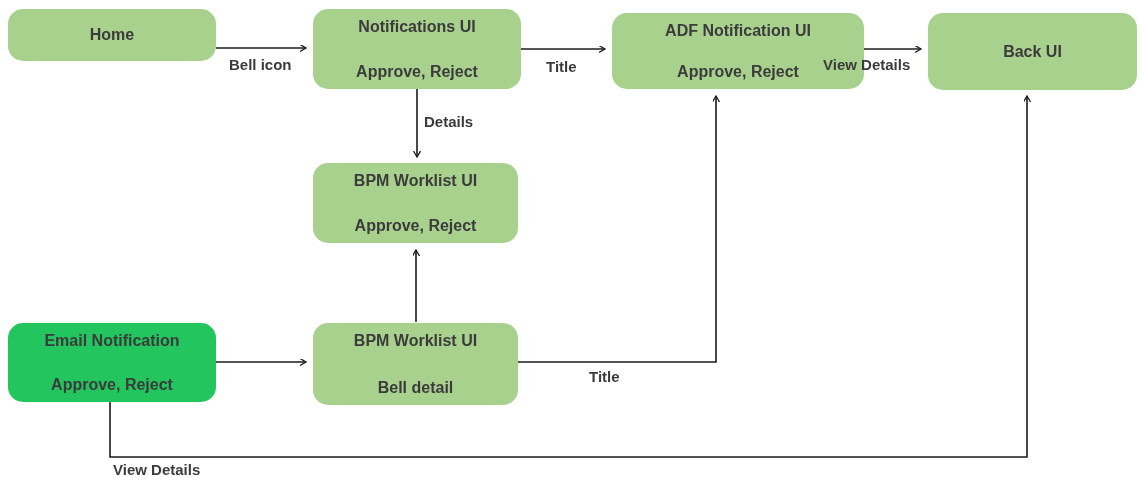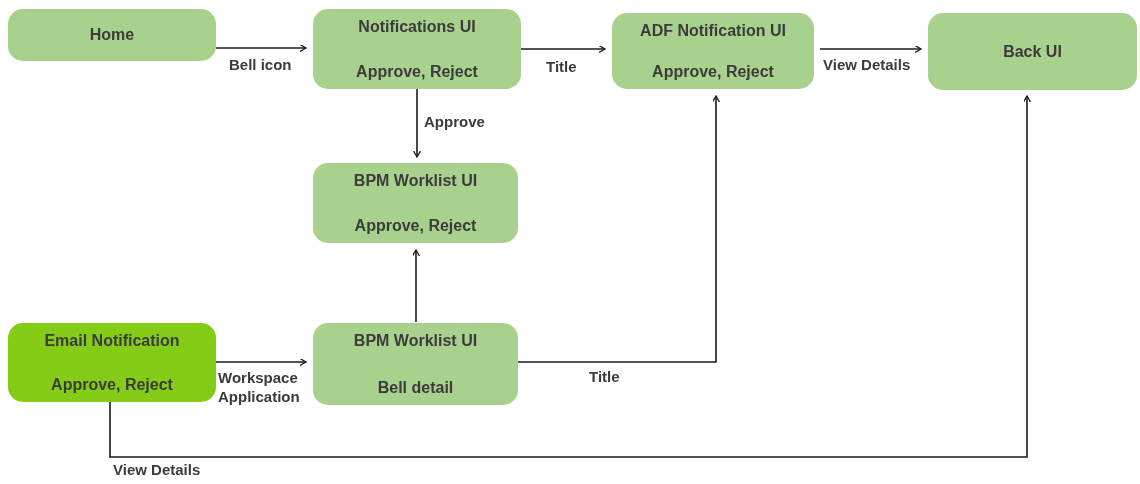--- a/index.html
+++ b/index.html
@@ -30,21 +30,21 @@
     align-items: center;
     color: #3b3b3b;
     font-weight: bold;
     font-size: 16px;
     text-align: center;
     padding: 9px 6px 8px 6px;
   }
   .node.single { justify-content: center; }
   .node.two    { justify-content: space-between; }
   .node.green  { background: #a9d18e; }
-  .node.blue   { background: #84cc16; }
+  .node.blue   { background: #22c55e; }
   .node span { display: block; line-height: 1.15; }
   .edge-label {
     position: absolute;
     color: #3b3b3b;
     font-weight: bold;
     font-size: 15px;
     line-height: 1.25;
     white-space: nowrap;
   }
   .edge-label.prewrap { white-space: pre-line; }
@@ -72,21 +72,21 @@
 
   <div class="node green single" style="left:8px; top:9px; width:208px; height:52px;">
     <span>Home</span>
   </div>
 
   <div class="node green two" style="left:313px; top:9px; width:208px; height:80px;">
     <span>Notifications UI</span>
     <span>Approve, Reject</span>
   </div>
 
-  <div class="node green two" style="left:612px; top:13px; width:202px; height:76px;">
+  <div class="node green two" style="left:612px; top:13px; width:252px; height:76px;">
     <span>ADF Notification UI</span>
     <span>Approve, Reject</span>
   </div>
 
   <div class="node green single" style="left:928px; top:13px; width:209px; height:77px;">
     <span>Back UI</span>
   </div>
 
   <div class="node green two" style="left:313px; top:163px; width:205px; height:80px;">
     <span>BPM Worklist UI</span>
@@ -99,19 +99,17 @@
   </div>
 
   <div class="node green two" style="left:313px; top:323px; width:205px; height:82px;">
     <span>BPM Worklist UI</span>
     <span>Bell detail</span>
   </div>
 
   <div class="edge-label" style="left:229px; top:56px;">Bell icon</div>
   <div class="edge-label" style="left:546px; top:58px;">Title</div>
   <div class="edge-label" style="left:823px; top:56px;">View Details</div>
-  <div class="edge-label" style="left:424px; top:113px;">Approve</div>
-  <div class="edge-label prewrap" style="left:218px; top:369px;">Workspace
-Application</div>
+  <div class="edge-label" style="left:424px; top:113px;">Details</div>
   <div class="edge-label" style="left:589px; top:368px;">Title</div>
   <div class="edge-label" style="left:113px; top:461px;">View Details</div>
 
 </div>
 
 </body></html>

